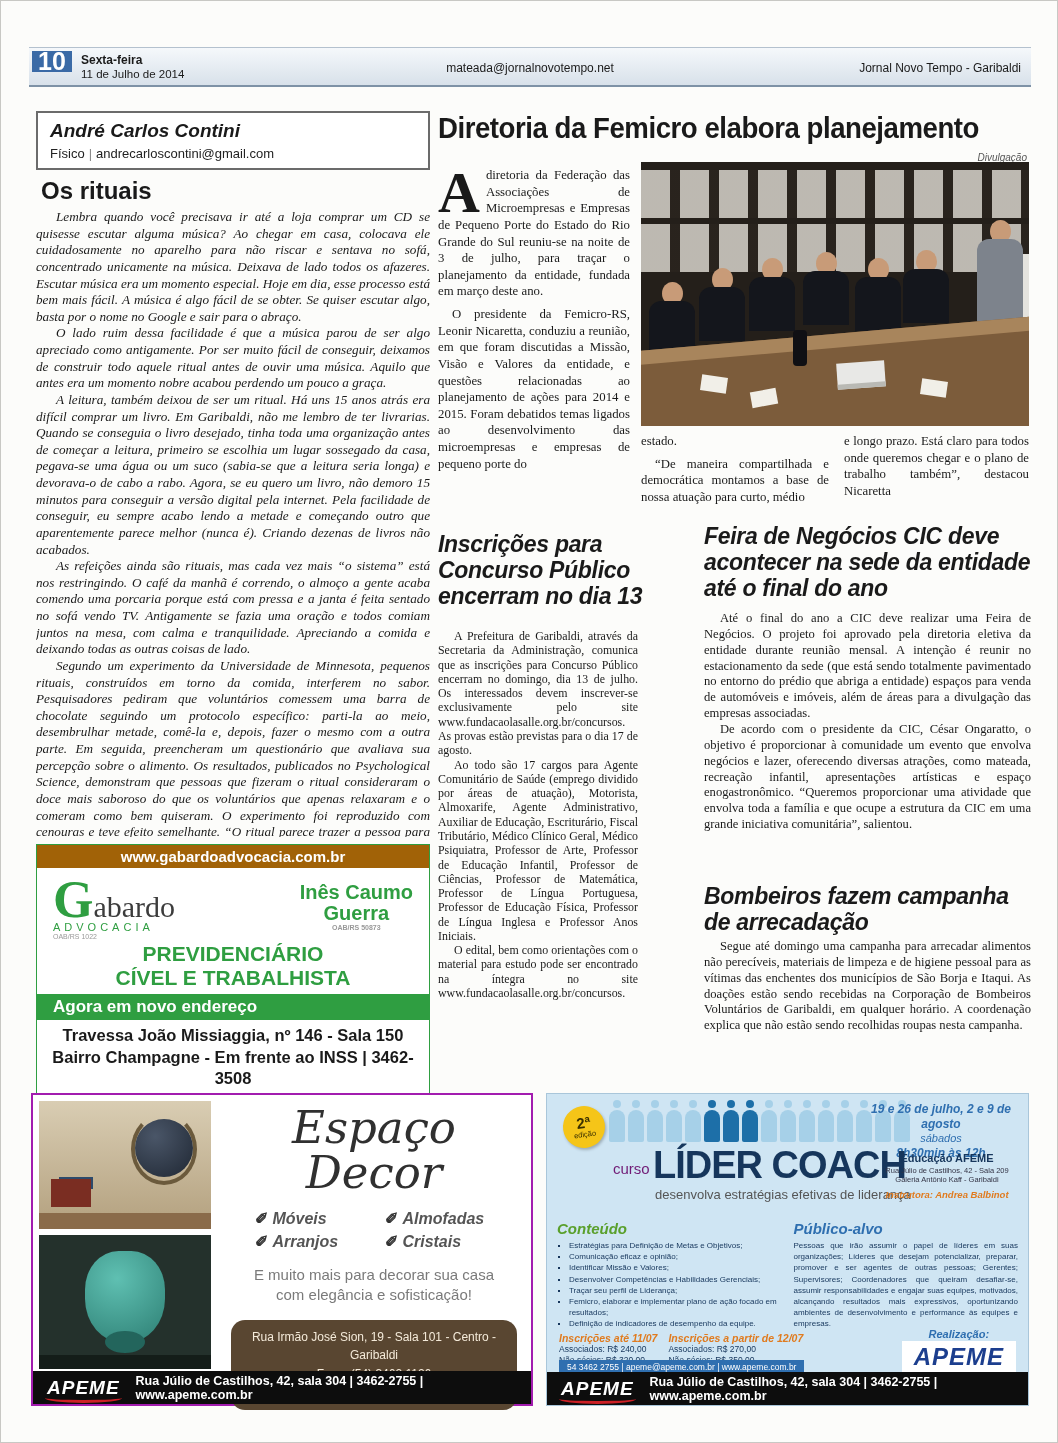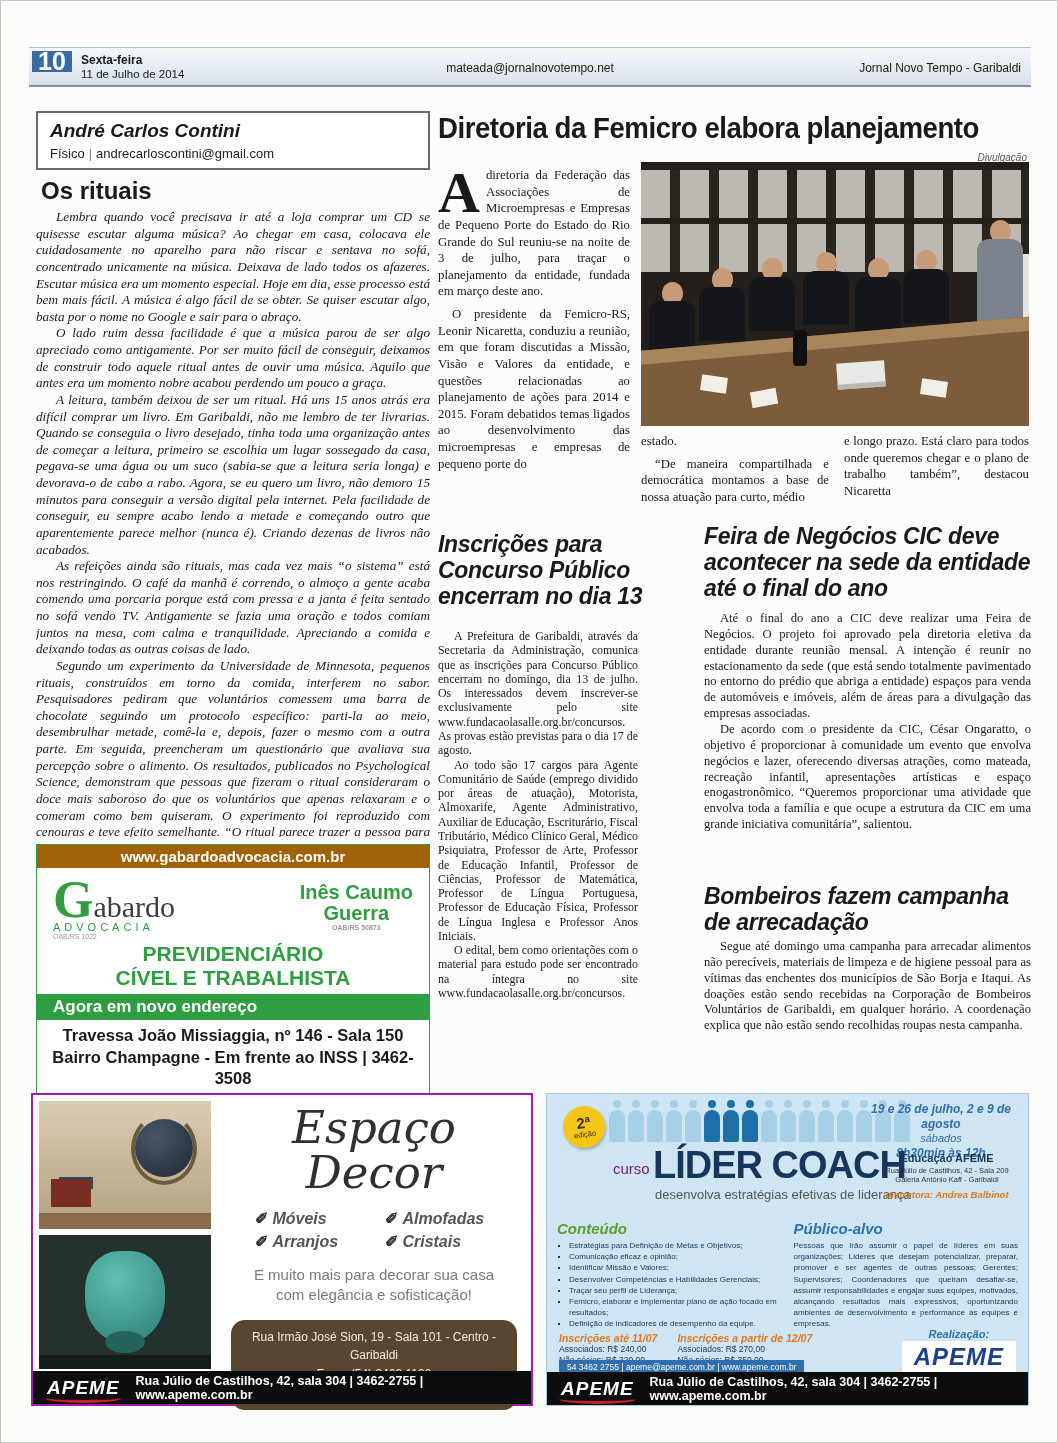--- a/index.html
+++ b/index.html
@@ -131,21 +131,21 @@
   .lid-venue { position:absolute; right:6px; top:58px; width:150px; text-align:center; line-height:1.25; }
   .lid-venue .v1 { font-weight:bold; color:#16365c; font-size:11px; }
   .lid-venue .v2 { font-size:7.5px; color:#334; }
   .lid-venue .v3 { margin-top:4px; color:#e07b1f; font-style:italic; font-weight:bold; font-size:9.5px; }
   .lid-cols { position:absolute; left:10px; right:10px; top:126px; display:flex; gap:12px; }
   .lid-col { flex:1; }
   .lid-h-green { color:#5aa02c; font-style:italic; font-weight:bold; font-size:15px; }
   .lid-h-blue { color:#2f6fb0; font-style:italic; font-weight:bold; font-size:15px; }
   .lid-col ul { margin:3px 0 0; padding-left:12px; font-size:8px; line-height:1.4; color:#16365c; list-style:square; }
   .lid-publico { margin-top:3px; font-size:8px; line-height:1.4; color:#16365c; text-align:justify; }
-  .lid-prices { position:absolute; left:12px; top:238px; display:flex; gap:20px; }
+  .lid-prices { position:absolute; left:12px; top:238px; display:flex; gap:11px; }
   .lid-price .p-t { color:#e07b1f; font-style:italic; font-weight:bold; font-size:10.5px; }
   .lid-price .p-v { font-size:8.5px; color:#16365c; line-height:1.35; }
   .lid-contact { position:absolute; left:12px; top:266px; background:#2f6fb0; color:#fff; font-size:8.5px; padding:2px 8px; }
   .lid-real { position:absolute; right:12px; top:234px; text-align:center; }
   .lid-real .r-t { color:#2f6fb0; font-style:italic; font-weight:bold; font-size:11px; margin-bottom:3px; }
 </style>
 </head>
 <body>
 
 <div class="page">

